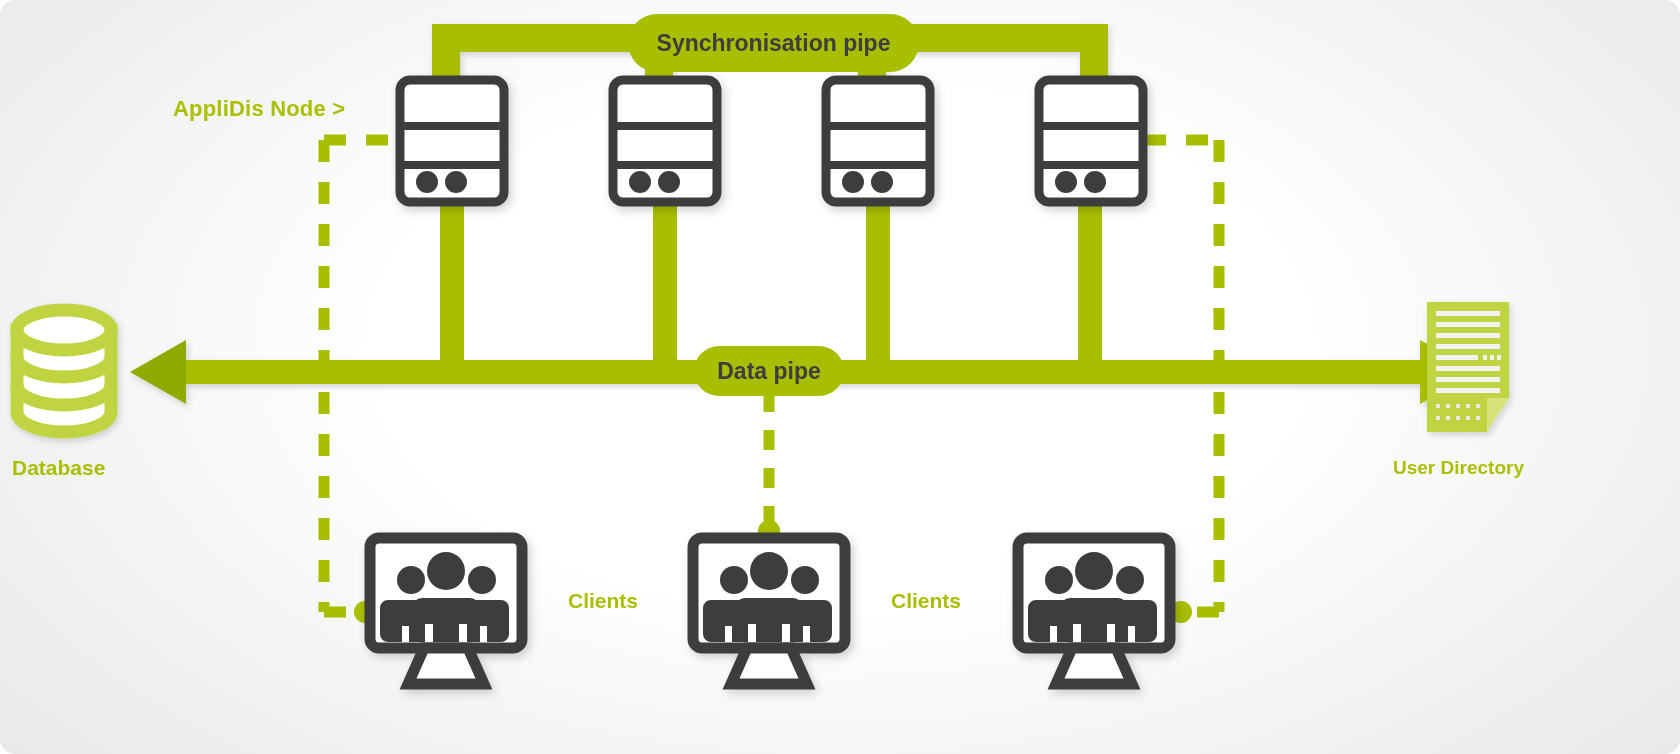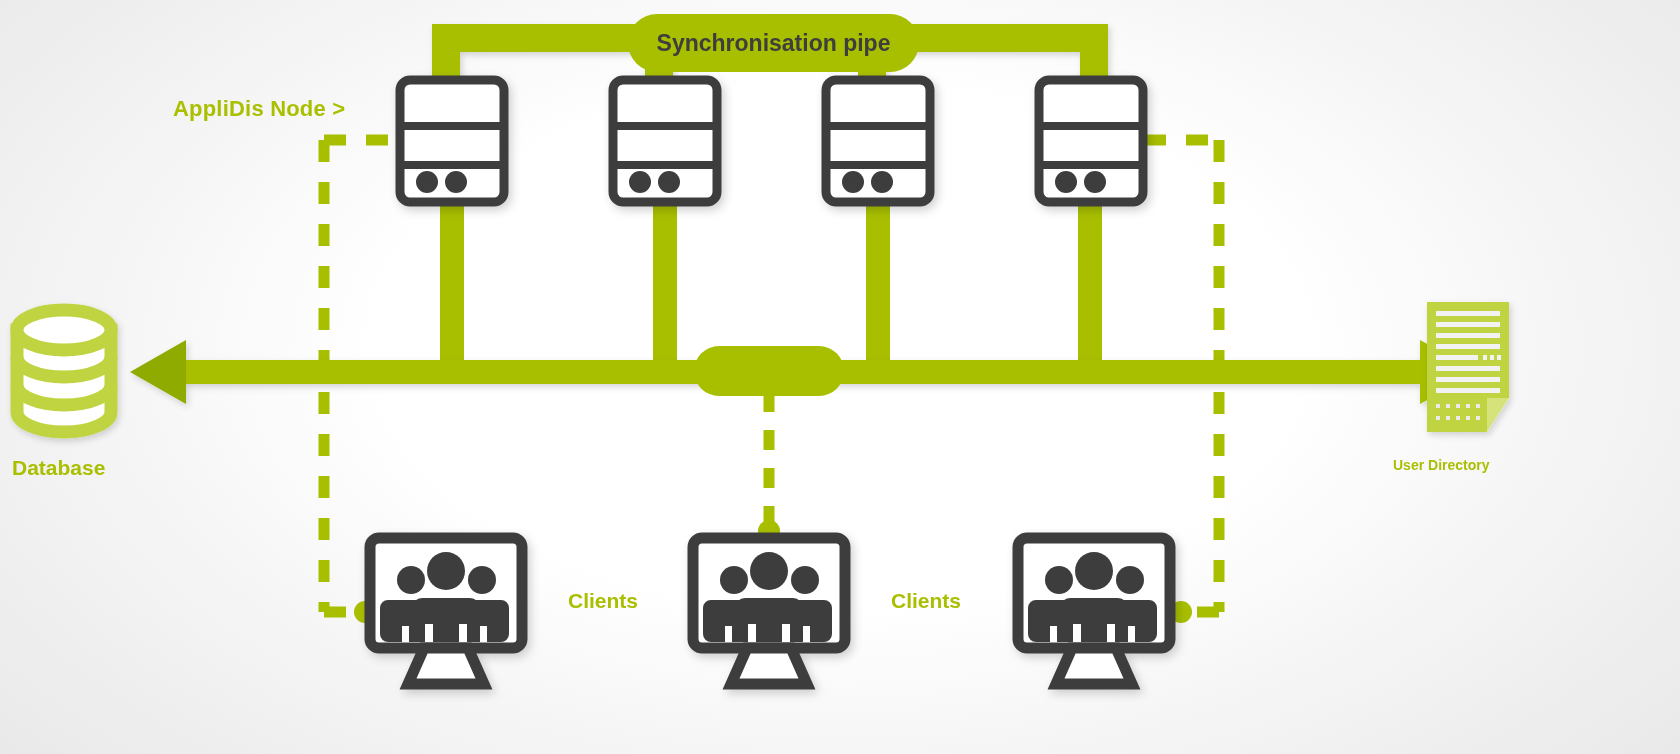--- a/index.html
+++ b/index.html
@@ -10,41 +10,42 @@
   body {
     font-family: "Liberation Sans", sans-serif;
   }
   #stage {
     position: relative;
     width: 1680px;
     height: 754px;
     overflow: hidden;
     background:
       radial-gradient(ellipse 1100px 620px at 50% 46%, #ffffff 0%, #ffffff 42%, #f3f3f3 72%, #e9e9e9 100%);
+    border-radius: 15px;
   }
   #stage svg.layer {
     position: absolute;
     left: 0;
     top: 0;
     width: 1680px;
     height: 754px;
   }
   .lbl {
     position: absolute;
     font-family: "Liberation Sans", sans-serif;
     font-weight: bold;
     white-space: nowrap;
     line-height: 1;
   }
   .lbl-green { color: #a9bf00; }
   .lbl-dark  { color: #3e3e3e; }
 
   #label-applidis-node { left: 155px; top: 98px; font-size: 22px; letter-spacing: .2px; margin-left: 18px; }
   #label-database      { left: 12px;  top: 457px; font-size: 21px; }
-  #label-userdir       { left: 1393px;top: 458px; font-size: 14px; }
+  #label-userdir       { left: 1393px;top: 458px; font-size: 19px; }
   #label-clients-left  { left: 568px; top: 590px; font-size: 21px; }
   #label-clients-right { left: 891px; top: 590px; font-size: 21px; }
 
   #label-sync-pipe {
     left: 628px; top: 14px; width: 291px; height: 58px;
     display: flex; align-items: center; justify-content: center;
     font-size: 23px;
   }
   #label-data-pipe {
     left: 694px; top: 346px; width: 150px; height: 50px;
@@ -231,20 +232,21 @@
         <circle cx="1059" cy="580" r="14"></circle>
         <path d="M 1040 600 h 26 v 42 h -9 v -16 h -7 v 16 h -14 a 8 8 0 0 1 -8 -8 v -26 a 8 8 0 0 1 8 -8 z"></path>
         <circle cx="1130" cy="580" r="14"></circle>
         <path d="M 1123 600 h 26 a 8 8 0 0 1 8 8 v 26 a 8 8 0 0 1 -8 8 h -14 v -16 h -7 v 16 h -9 z"></path>
       </g>
     </g>
   </svg>
 
   <div class="lbl lbl-dark" id="label-sync-pipe">Synchronisation pipe</div>
 
+  <div class="lbl lbl-dark" id="label-data-pipe">Data pipe</div>
 
   <div class="lbl lbl-green" id="label-applidis-node">AppliDis Node &gt;</div>
 
   <div class="lbl lbl-green" id="label-database">Database</div>
 
   <div class="lbl lbl-green" id="label-userdir">User Directory</div>
 
   <div class="lbl lbl-green" id="label-clients-left">Clients</div>
 
   <div class="lbl lbl-green" id="label-clients-right">Clients</div>

